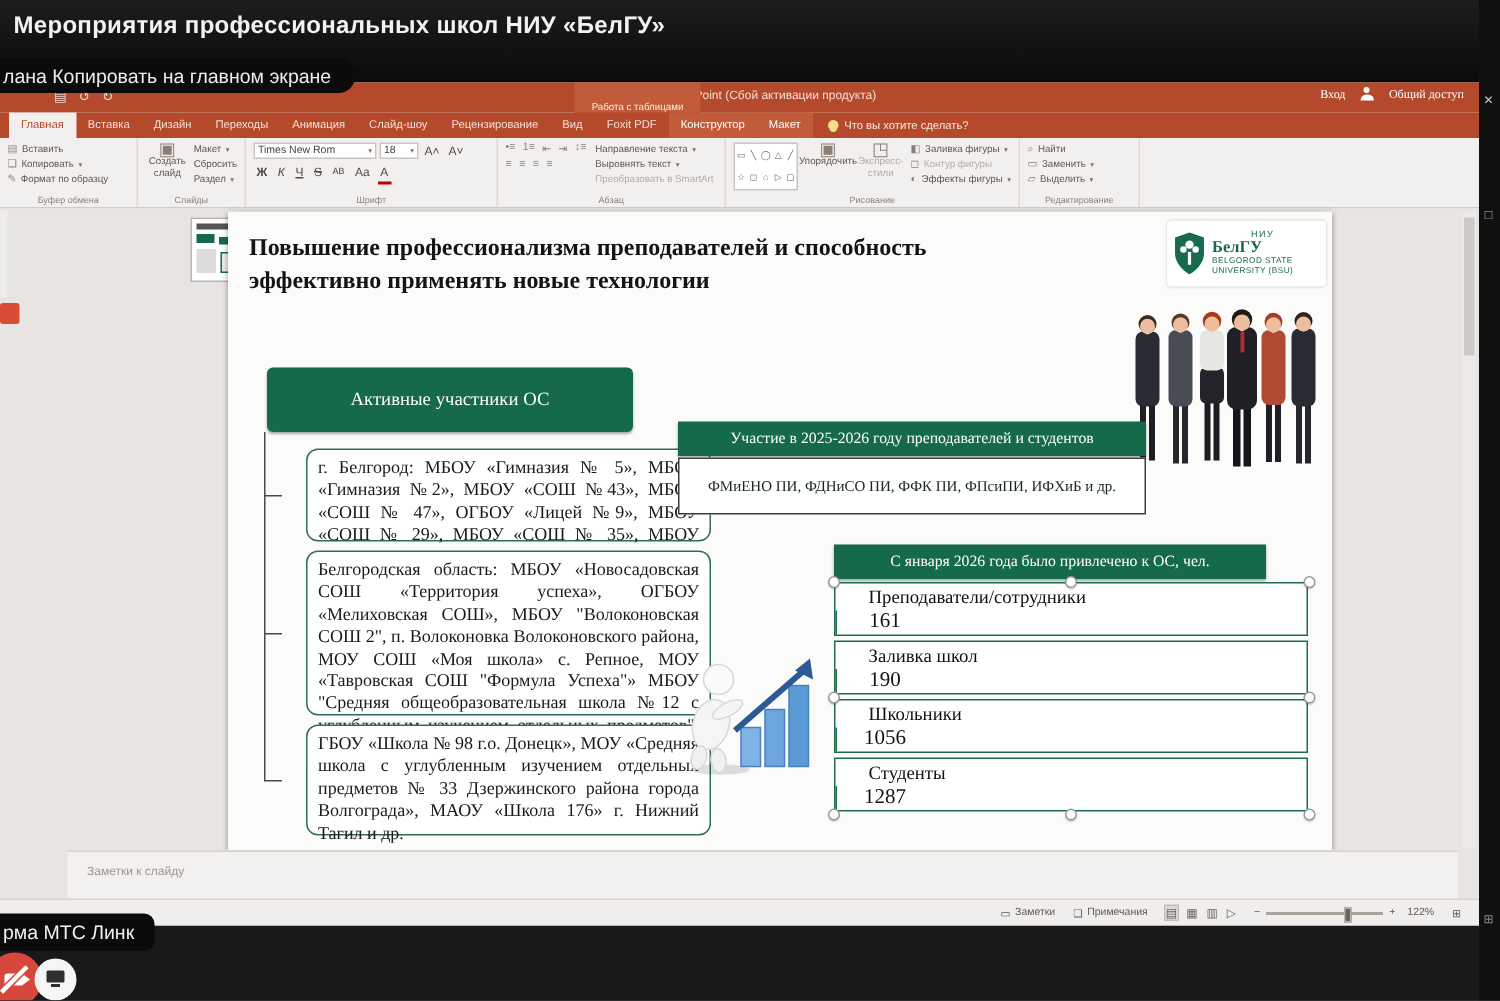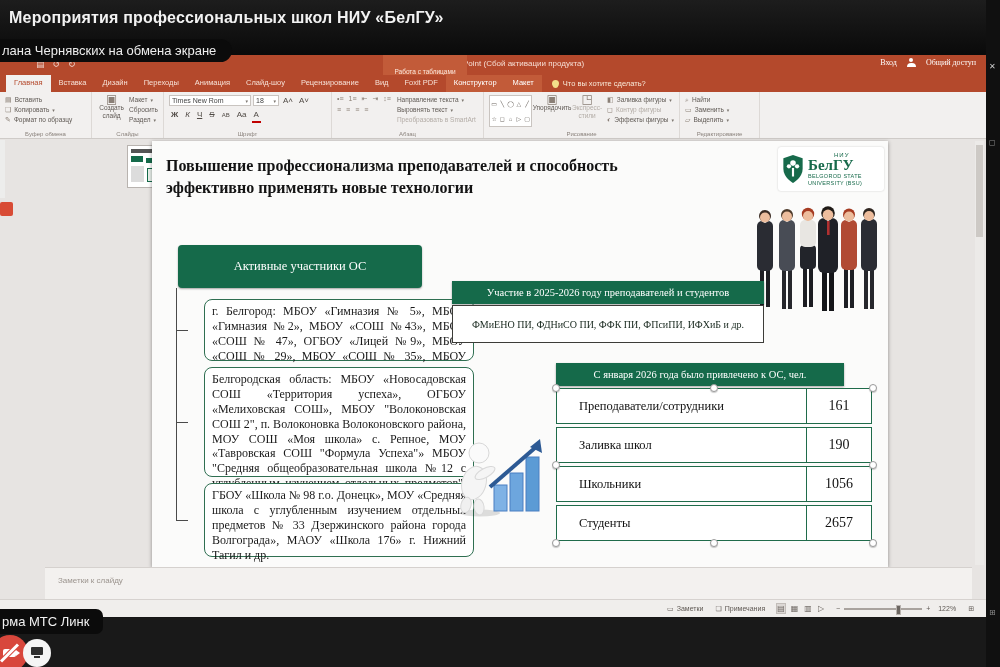--- a/index.html
+++ b/index.html
@@ -86,60 +86,60 @@
   .vscroll{position:absolute;right:2px;top:2px;width:9px;height:424px;background:#eceae8;}
   .vscroll .vthumb{position:absolute;left:1px;top:4px;width:7px;height:92px;background:#cdc9c5;}
 
   .slide{position:absolute;left:152px;top:2px;width:736px;height:426px;background:#fbfbfa;
          box-shadow:0 1px 4px rgba(0,0,0,.4);}
   .slide-title{position:absolute;left:14px;top:14px;width:520px;font-size:16px;font-weight:bold;color:#141414;line-height:1.4;}
   .logo{position:absolute;left:626px;top:6px;width:106px;height:44px;background:#fff;border-radius:3px;
         box-shadow:0 0 2px rgba(0,0,0,.2);display:flex;align-items:center;padding:2px 4px;box-sizing:border-box;gap:4px;}
   .logo-text{line-height:1;}
   .logo-niu{font-size:6px;color:#176a4b;letter-spacing:1px;margin-left:26px;}
-  .logo-name{font-size:15px;color:#176a4b;font-weight:bold;}
+  .logo-name{font-size:11px;color:#176a4b;font-weight:bold;}
   .logo-sub{font-size:5.5px;color:#176a4b;margin-top:1px;letter-spacing:.3px;}
 
   .g-banner{position:absolute;background:#156a4a;color:#fff;display:flex;align-items:center;justify-content:center;
             box-shadow:0 1px 2px rgba(0,0,0,.35);text-align:center;}
   .banner-active{left:26px;top:104px;width:244px;height:43px;border-radius:4px;font-size:12.5px;}
   .banner-part{left:300px;top:140px;width:312px;height:23px;font-size:10.5px;}
   .banner-table{left:404px;top:222px;width:288px;height:23px;font-size:10.5px;}
 
   .sbox{position:absolute;left:52px;width:270px;background:#fff;border:1.5px solid #2f6f51;border-radius:8px;
         box-sizing:border-box;padding:4px 7px;font-size:12px;line-height:1.24;text-align:justify;color:#1a1a1a;}
   .sbox1{top:158px;height:62px;}
   .sbox2{top:226px;height:110px;}
   .sbox3{top:342px;height:74px;}
   .fac-box{position:absolute;left:300px;top:164px;width:312px;height:38px;background:#fff;border:1px solid #3c3c38;
            box-sizing:border-box;font-size:10px;color:#17271d;display:flex;align-items:center;justify-content:center;
            text-align:center;padding:2px 12px;line-height:1.3;}
   .connector{position:absolute;background:#4a4a4a;}
 
   .ptable{position:absolute;left:404px;top:247px;width:316px;}
-  .prow{display:flex;height:36px;border:1.6px solid #1f6b4a;background:#fff;margin-bottom:3px;box-sizing:border-box;}
+  .prow{display:flex;height:36px;border:1.6px solid #1f6b4a;background:#fff;margin-bottom:3px;box-sizing:border-box;flex-direction:column;}
   .pcell-l{flex:1;display:flex;align-items:center;padding-left:22px;font-size:12.5px;color:#111;}
   .pcell-v{width:64px;border-left:1.6px solid #1f6b4a;display:flex;align-items:center;justify-content:center;
            font-size:14px;color:#111;}
   .handle{position:absolute;width:6px;height:6px;border-radius:50%;background:#fff;border:1px solid #9a9a9a;
           box-shadow:0 1px 1px rgba(0,0,0,.2);z-index:5;}
 
   .notes-pane{position:absolute;left:45px;top:428px;right:14px;height:33px;background:#f3f1ef;border-top:1px solid #d5d1ce;}
   .notes-pane span{position:absolute;left:13px;top:8px;font-size:8px;color:#9b948e;}
 </style>
 </head>
 <body>
 
 <div class="stage">
 
   <div class="conf-topbar">
     <div class="conf-title">Мероприятия профессиональных школ НИУ «БелГУ»</div>
   </div>
   <div class="presenter-pill">
-    <span>лана Чернявских на обмена экране</span>
+    <span>лана Копировать на главном экране</span>
   </div>
 
   <div class="ppt">
 
     <div class="title-bar">
       <div class="qat">
         <span>▤</span>
         <span>↺</span>
         <span>↻</span>
       </div>
@@ -433,21 +433,21 @@
           <div class="prow">
             <div class="pcell-l serif">Заливка школ</div>
             <div class="pcell-v serif">190</div>
           </div>
           <div class="prow">
             <div class="pcell-l serif">Школьники</div>
             <div class="pcell-v serif">1056</div>
           </div>
           <div class="prow">
             <div class="pcell-l serif">Студенты</div>
-            <div class="pcell-v serif">2657</div>
+            <div class="pcell-v serif">1287</div>
           </div>
         </div>
 
         <div class="handle" style="left:400px;top:243px"></div>
         <div class="handle" style="left:558px;top:243px"></div>
         <div class="handle" style="left:717px;top:243px"></div>
         <div class="handle" style="left:400px;top:320px"></div>
         <div class="handle" style="left:717px;top:320px"></div>
         <div class="handle" style="left:400px;top:398px"></div>
         <div class="handle" style="left:558px;top:398px"></div>

